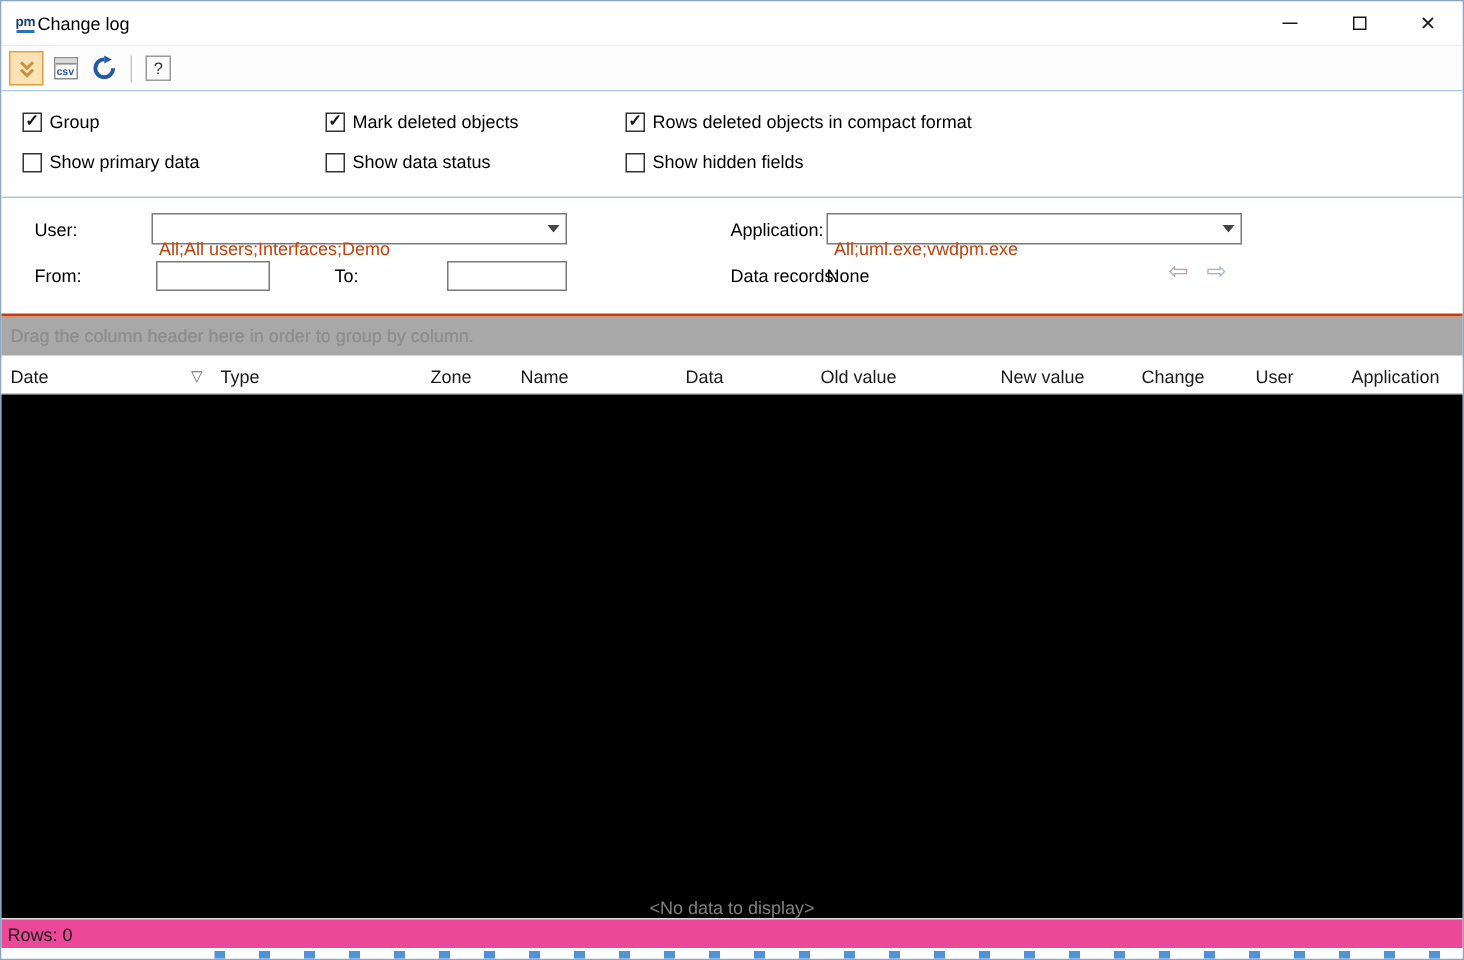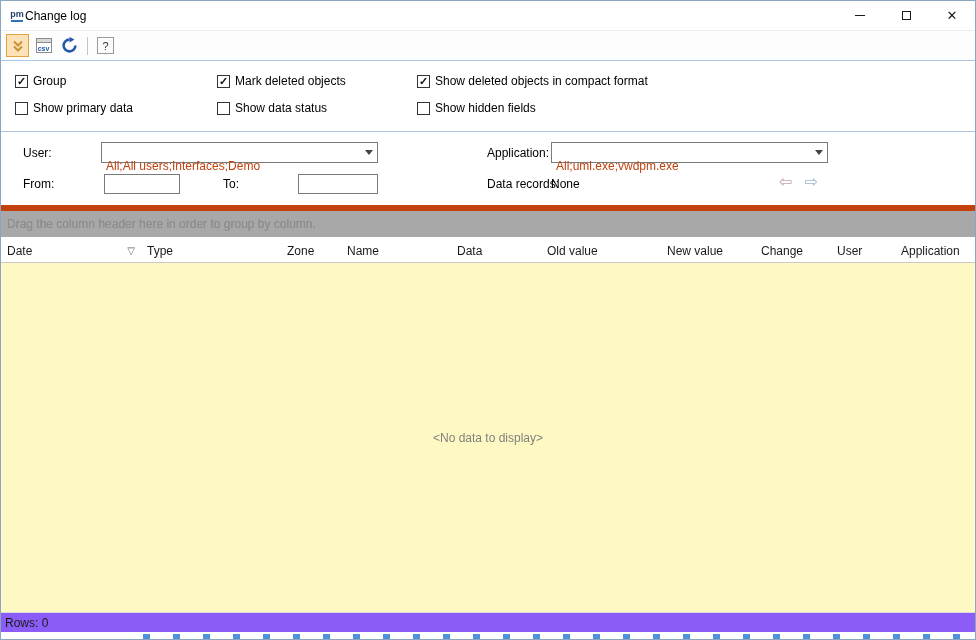--- a/index.html
+++ b/index.html
@@ -31,21 +31,21 @@
   .tb-sep { width: 1px; height: 18px; background: #c4c4c4; margin: 0 3px; }
 
   
   .options { flex: 0 0 71px; display: grid; grid-template-columns: 202px 200px 1fr; grid-auto-rows: min-content; row-gap: 13px; padding: 13px 0 0 14px; border-bottom: 1px solid #a9c7e3; background: #fff; }
   .checkbox-item { display: flex; align-items: center; gap: 5px; cursor: default; }
   .checkbox { width: 13px; height: 13px; border: 1px solid #333; background: #fff; display: inline-flex; align-items: center; justify-content: center; flex: 0 0 13px; }
   .checkbox.checked::after { content: "✓"; font-size: 11px; font-weight: bold; color: #14141e; line-height: 11px; }
   .checkbox-label { font-size: 12px; color: #000000; }
 
   
-  .filters { flex: 0 0 79px; position: relative; background: #fff; border-bottom: 6px solid #c2410c; }
+  .filters { flex: 0 0 79px; position: relative; background: #fff; border-bottom: 2px solid #c2410c; }
   .flabel { position: absolute; font-size: 12px; color: #000; }
   .combo { position: absolute; height: 21px; border: 1px solid #7a7a7a; background: #fff; display: flex; align-items: center; padding-left: 4px; cursor: default; }
   .combo .combo-text { font-size: 12px; color: #c2410c; white-space: nowrap; overflow: hidden; flex: 1; margin-top: 26px; }
   .combo .chev { flex: 0 0 16px; display: flex; align-items: center; justify-content: center; }
   .combo .chev i { display: block; width: 0; height: 0; border-left: 4px solid transparent; border-right: 4px solid transparent; border-top: 5px solid #444; }
   .tinput { position: absolute; height: 20px; border: 1px solid #7a7a7a; background: #fff; font-family: "Liberation Sans", sans-serif; font-size: 12px; padding: 0 3px; }
   .nav-arrows { position: absolute; display: flex; gap: 12px; align-items: center; }
   .nav-arrow { font-size: 16px; line-height: 16px; cursor: default; }
   .nav-arrow.left { color: #bf9fae; }
   .nav-arrow.right { color: #9fb3cf; }
@@ -58,25 +58,25 @@
   .hcell.col-1 { width: 140px; }
   .hcell.col-2 { width: 60px; }
   .hcell.col-3 { width: 110px; }
   .hcell.col-4 { width: 90px; }
   .hcell.col-5 { width: 120px; }
   .hcell.col-6 { width: 94px; }
   .hcell.col-7 { width: 76px; }
   .hcell.col-8 { width: 64px; }
   .hcell.col-9 { flex: 1; }
   .sort-indicator { font-size: 10px; color: #666; }
-  .grid-body { flex: 1; display: flex; align-items: center; justify-content: center; background: #fef9c3; }
+  .grid-body { flex: 1; display: flex; align-items: flex-end; justify-content: center; background: #000000; }
   .empty-message { color: #808080; font-size: 12px; }
 
   
-  .statusbar { flex: 0 0 20px; border-top: 1px solid #dcdcdc; display: flex; align-items: center; padding-left: 4px; font-size: 12px; color: #1a1a1a; background: #8b5cf6; }
+  .statusbar { flex: 0 0 20px; border-top: 1px solid #dcdcdc; display: flex; align-items: center; padding-left: 4px; font-size: 12px; color: #1a1a1a; background: #ec4899; }
 
   
   .taskbar-sliver { flex: 0 0 7px; position: relative; background: #fff; }
   .taskbar-sliver::after { content: ""; position: absolute; left: 142px; right: 4px; top: 2px; bottom: 0; background: repeating-linear-gradient(90deg, #2f7fd4 0 7px, transparent 7px 30px); opacity: .85; }
 </style>
 </head>
 <body>
 
 <div class="window">
 
@@ -128,21 +128,21 @@
     <label class="checkbox-item">
       <span class="checkbox checked"></span>
       <span class="checkbox-label">Group</span>
     </label>
     <label class="checkbox-item">
       <span class="checkbox checked"></span>
       <span class="checkbox-label">Mark deleted objects</span>
     </label>
     <label class="checkbox-item">
       <span class="checkbox checked"></span>
-      <span class="checkbox-label">Show deleted objects in compact format</span>
+      <span class="checkbox-label">Rows deleted objects in compact format</span>
     </label>
     <label class="checkbox-item">
       <span class="checkbox"></span>
       <span class="checkbox-label">Show primary data</span>
     </label>
     <label class="checkbox-item">
       <span class="checkbox"></span>
       <span class="checkbox-label">Show data status</span>
     </label>
     <label class="checkbox-item">

